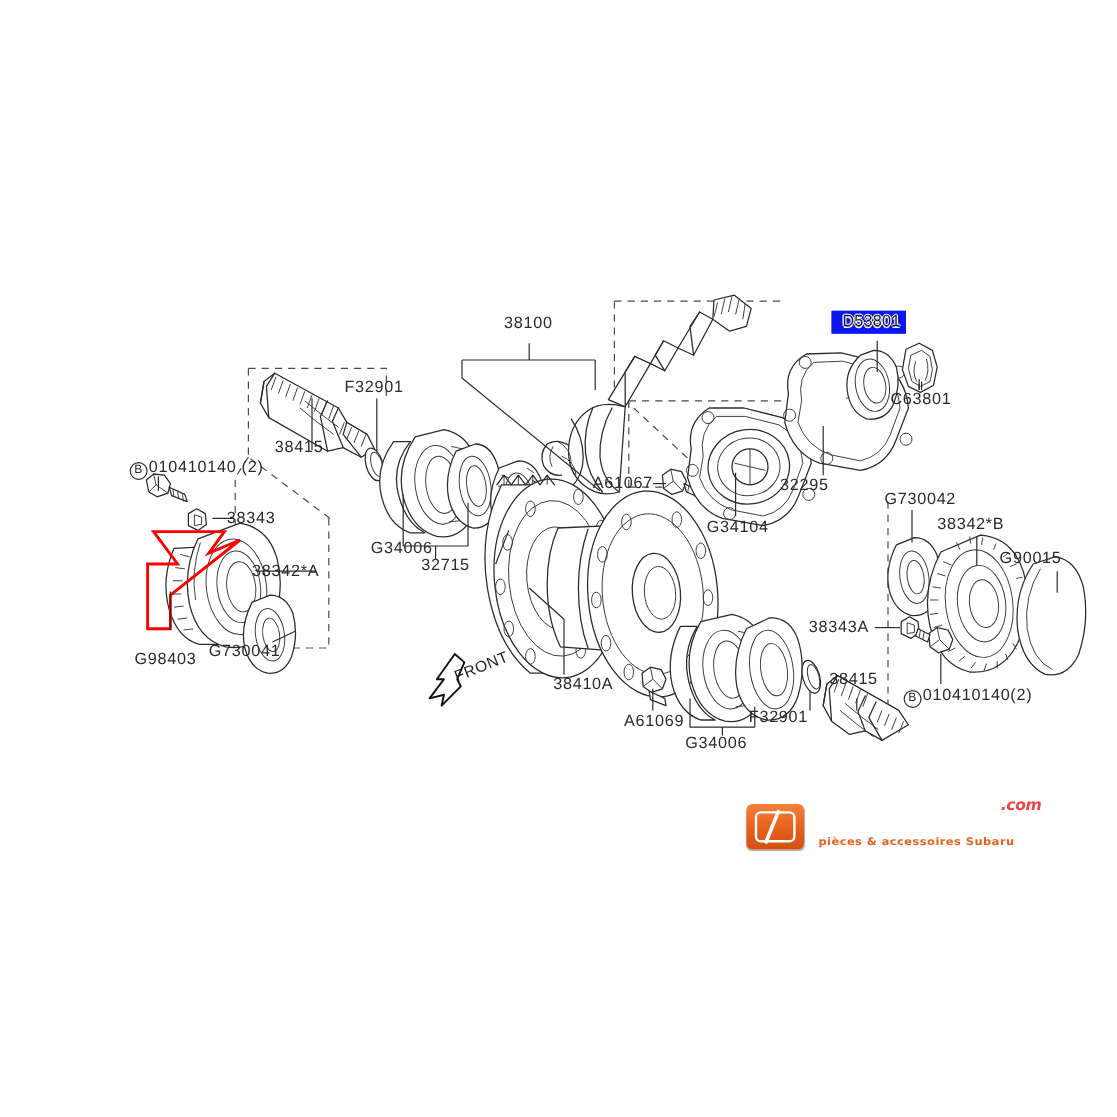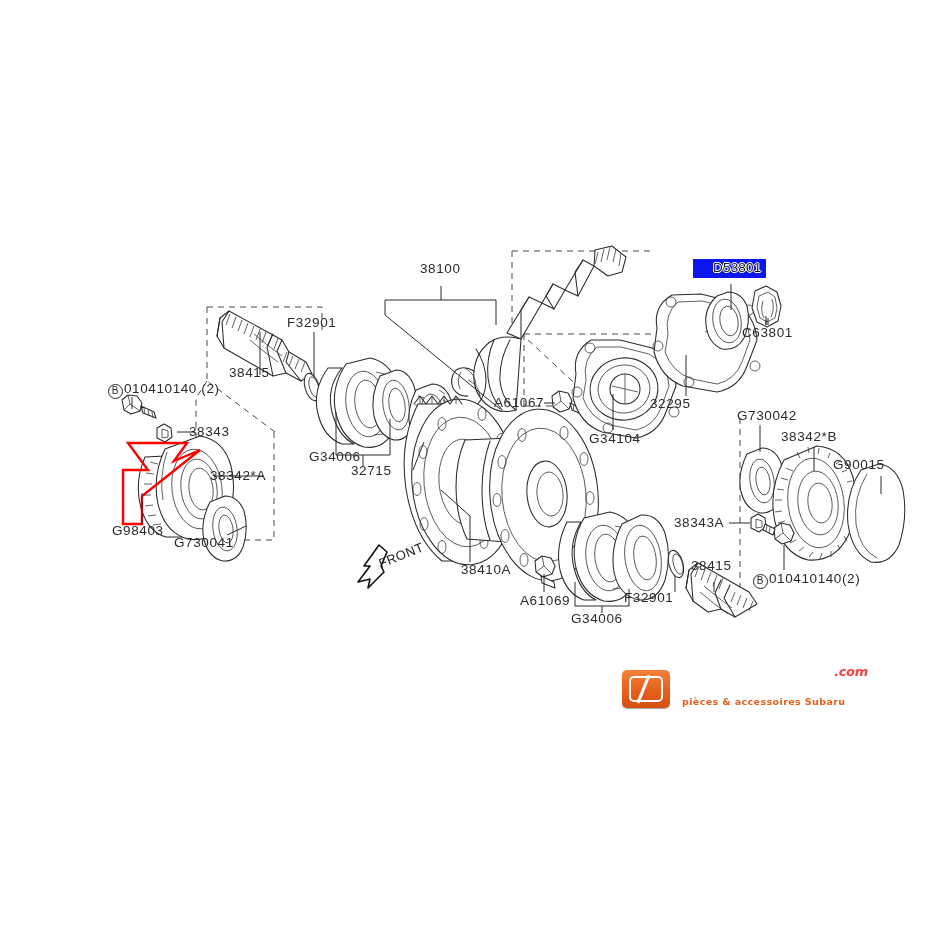--- a/index.html
+++ b/index.html
@@ -31,21 +31,21 @@
     font-family: "Liberation Sans", sans-serif;
     font-size: 13.5px;
     letter-spacing: 0.6px;
     color: #2b2b2b;
     white-space: nowrap;
     line-height: 1;
   }
   .lbl-hl {
     background: #0b16f0;
     color: #1a1a1a;
-    padding: 1px 3px 2px 19px;
+    padding: 1px 3px 2px 8px;
     border: 1px solid #0b16f0;
     text-shadow:
       -1px 0 #ffffff, 1px 0 #ffffff,
       0 -1px #ffffff, 0 1px #ffffff;
     letter-spacing: 0.2px;
   }
   .front-note {
     position: absolute;
     font-size: 13px;
     color: #1f1f1f;
@@ -506,21 +506,21 @@
   <div class="lbl" style="left:285px; top:450px;">G34006</div>
 
   <div class="lbl" style="left:327px; top:464px;">32715</div>
 
   <div class="lbl" style="left:84px; top:382px;"><span class="circ-b">B</span><span>010410140 (2)</span></div>
 
   <div class="lbl" style="left:165px; top:425px;">38343</div>
 
   <div class="lbl" style="left:186px; top:469px;">38342*A</div>
 
-  <div class="lbl" style="left:88px; top:524px;">G98403</div>
+  <div class="lbl" style="left:88px; top:542px;">G98403</div>
 
   <div class="lbl" style="left:150px; top:536px;">G730041</div>
 
   <div class="lbl" style="left:437px; top:563px;">38410A</div>
 
   <div class="lbl" style="left:496px; top:594px;">A61069</div>
 
   <div class="lbl" style="left:547px; top:612px;">G34006</div>
 
   <div class="lbl" style="left:600px; top:591px;">F32901</div>

